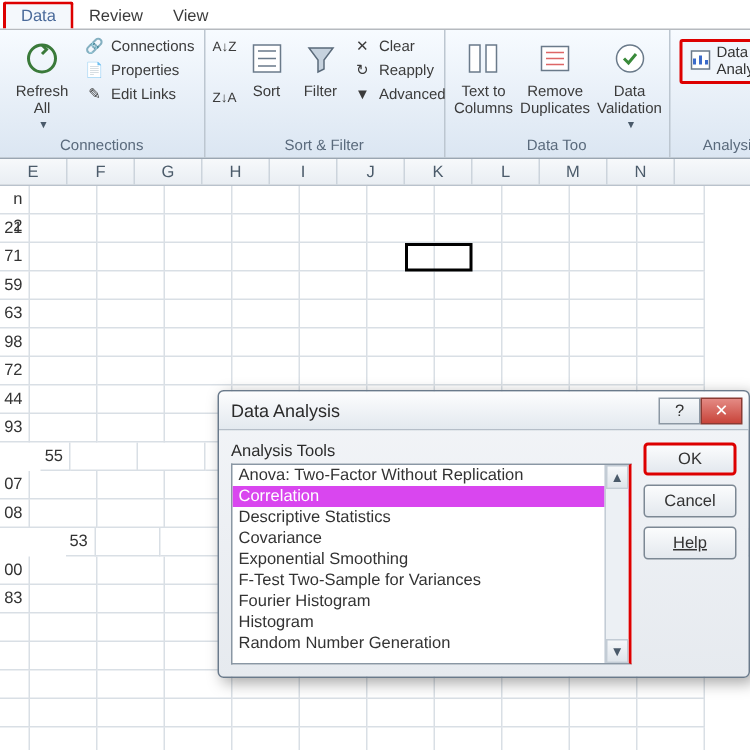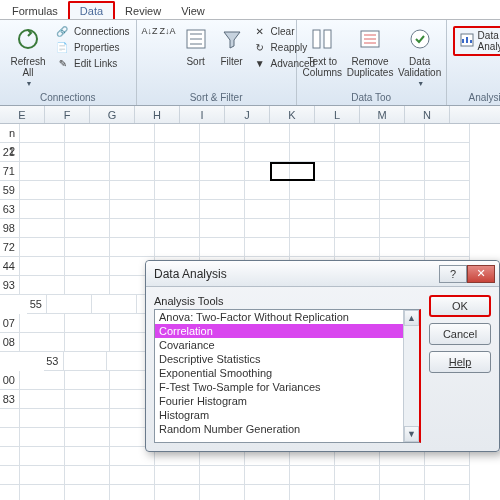--- a/index.html
+++ b/index.html
@@ -41,21 +41,20 @@
   .scroll .arr { height: 16px; display: flex; align-items: center; justify-content: center; font-size: 9px; color: #4a5a6a; background: linear-gradient(#f6f8fa,#dfe5eb); border: 1px solid #c3ccd5; }
   .dlg-btns { width: 62px; display: flex; flex-direction: column; gap: 6px; }
   .dbtn { height: 22px; border: 1px solid #7c8894; background: linear-gradient(#fbfcfd,#e3e8ee); border-radius: 3px; font-size: 11px; display: flex; align-items: center; justify-content: center; }
   .dbtn.ok { border: 2px solid #d00; }
   .arrow-down { font-size: 7px; margin-left: 2px; color: #4a5a6a; }
 </style>
 </head>
 <body>
 
 <div class="tabs">
-  <div class="tab">Formulas</div>
   <div class="tab active">Data</div>
   <div class="tab">Review</div>
   <div class="tab">View</div>
 </div>
 
 <div class="ribbon">
 
   <div class="group" style="width:158px">
     <div class="group-body">
       <div class="big-btn">
@@ -82,21 +81,21 @@
             <span class="si">✎</span>
             <span>Edit Links</span>
           </div>
       </div>
     </div>
     <div class="group-label">Connections</div>
   </div>
 
   <div class="group" style="width:160px">
     <div class="group-body">
-      <div style="display:flex;flex-direction:row;gap:4px">
+      <div style="display:flex;flex-direction:column;gap:20px">
         <div class="small-item">
             <span class="si" style="font-size:9px">A↓Z</span>
           </div>
         <div class="small-item">
             <span class="si" style="font-size:9px">Z↓A</span>
           </div>
       </div>
       <div class="big-btn" style="width:34px">
         <span class="icon">
             <svg width="24" height="24">
@@ -473,22 +472,22 @@
         </div>
     </div>
   </div>
   <div class="dlg-body">
     <div class="tools">
       <div class="tools-lbl">Analysis Tools</div>
       <div class="listbox">
         <div id="listitems">
             <div class="item">Anova: Two-Factor Without Replication</div>
             <div class="item sel">Correlation</div>
+            <div class="item">Descriptive Statistics</div>
             <div class="item">Covariance</div>
-            <div class="item">Descriptive Statistics</div>
             <div class="item">Exponential Smoothing</div>
             <div class="item">F-Test Two-Sample for Variances</div>
             <div class="item">Fourier Histogram</div>
             <div class="item">Histogram</div>
             <div class="item">Random Number Generation</div>
           </div>
         <div class="scroll">
           <div class="arr">▲</div>
           <div class="arr">▼</div>
         </div>

